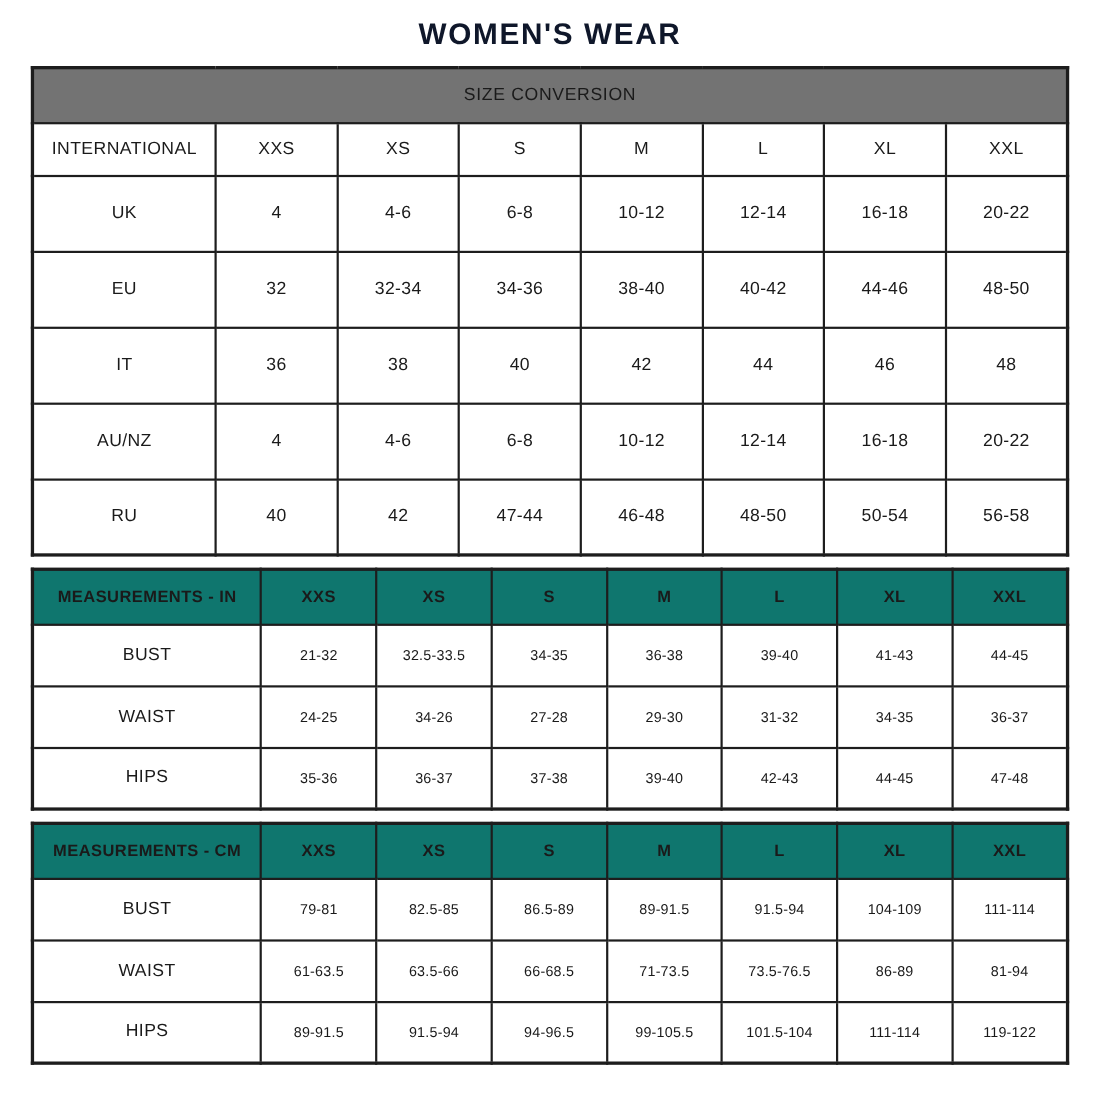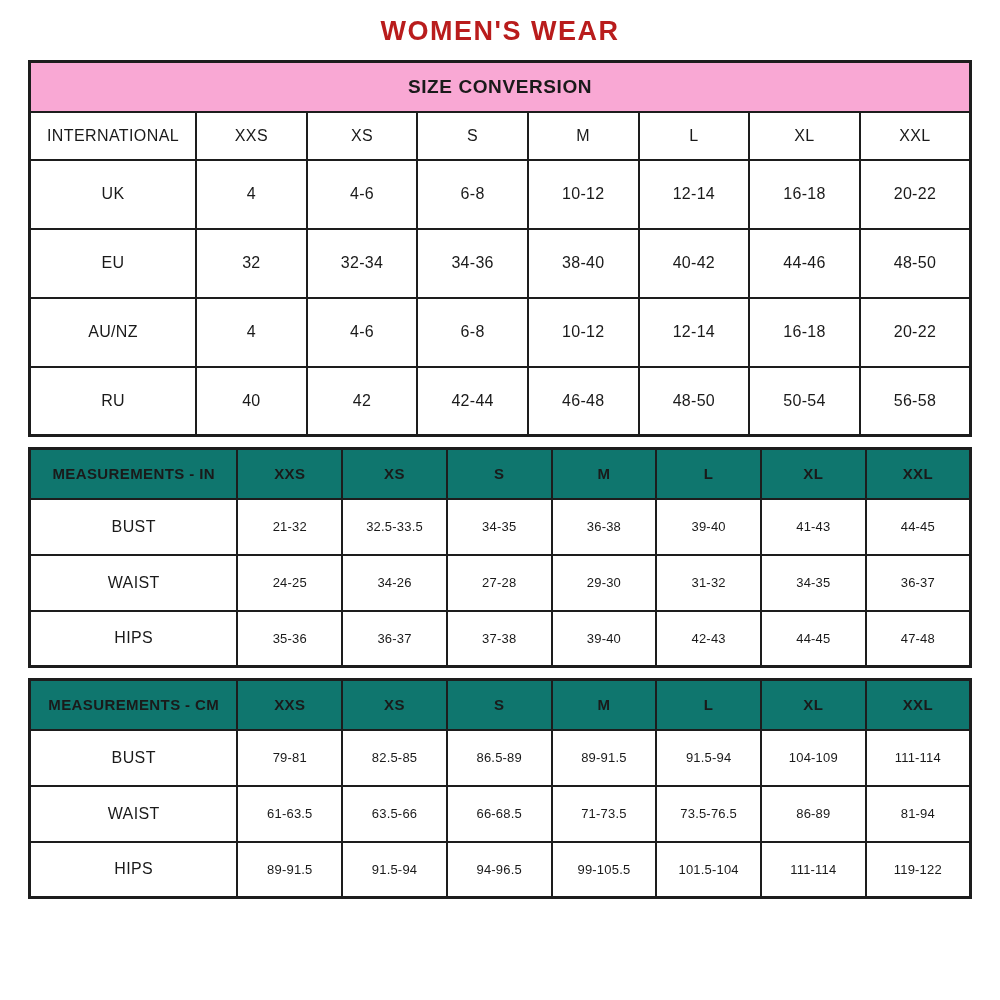--- a/index.html
+++ b/index.html
@@ -16,39 +16,39 @@
     height: 1000px;
     padding: 0 28px;
   }
   h1.page-title {
     margin: 0;
     padding: 16px 0 13px 0;
     text-align: center;
     font-size: 27px;
     font-weight: 700;
     letter-spacing: 1.5px;
-    color: #b91c1c;
+    color: #0f172a;
   }
   table.tbl {
     width: 100%;
     border-collapse: collapse;
     table-layout: fixed;
     border: 3px solid #1d1d1d;
   }
   table.tbl th, table.tbl td {
     border: 2px solid #1d1d1d;
     text-align: center;
     vertical-align: middle;
     padding: 0;
   }
   .tbl-title-cell {
-    background: #f9a8d4;
+    background: #737373;
     height: 50px;
-    font-size: 19px;
-    font-weight: 700;
+    font-size: 16px;
+    font-weight: 400;
     letter-spacing: 0.6px;
   }
   
   .conv thead tr.cols th {
     height: 48px;
     background: #ffffff;
     font-weight: 400;
     font-size: 16px;
     letter-spacing: 0.4px;
   }
@@ -129,34 +129,44 @@
           <th class="row-label">EU</th>
           <td>32</td>
           <td>32-34</td>
           <td>34-36</td>
           <td>38-40</td>
           <td>40-42</td>
           <td>44-46</td>
           <td>48-50</td>
         </tr>
         <tr>
+          <th class="row-label">IT</th>
+          <td>36</td>
+          <td>38</td>
+          <td>40</td>
+          <td>42</td>
+          <td>44</td>
+          <td>46</td>
+          <td>48</td>
+        </tr>
+        <tr>
           <th class="row-label">AU/NZ</th>
           <td>4</td>
           <td>4-6</td>
           <td>6-8</td>
           <td>10-12</td>
           <td>12-14</td>
           <td>16-18</td>
           <td>20-22</td>
         </tr>
         <tr>
           <th class="row-label">RU</th>
           <td>40</td>
           <td>42</td>
-          <td>42-44</td>
+          <td>47-44</td>
           <td>46-48</td>
           <td>48-50</td>
           <td>50-54</td>
           <td>56-58</td>
         </tr>
       </tbody>
   </table>
 
   <table class="tbl meas">
     <colgroup>

